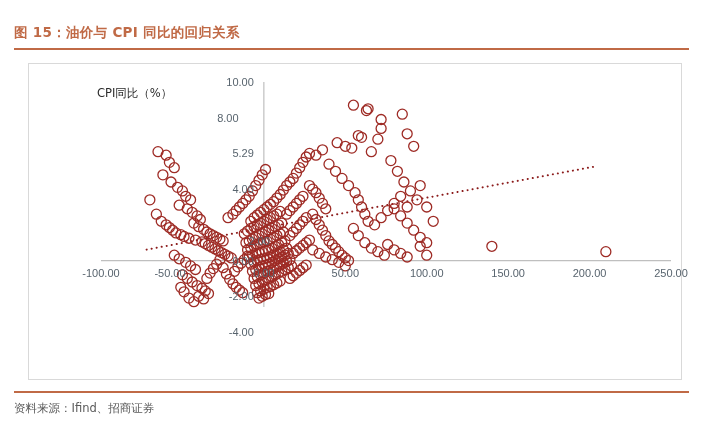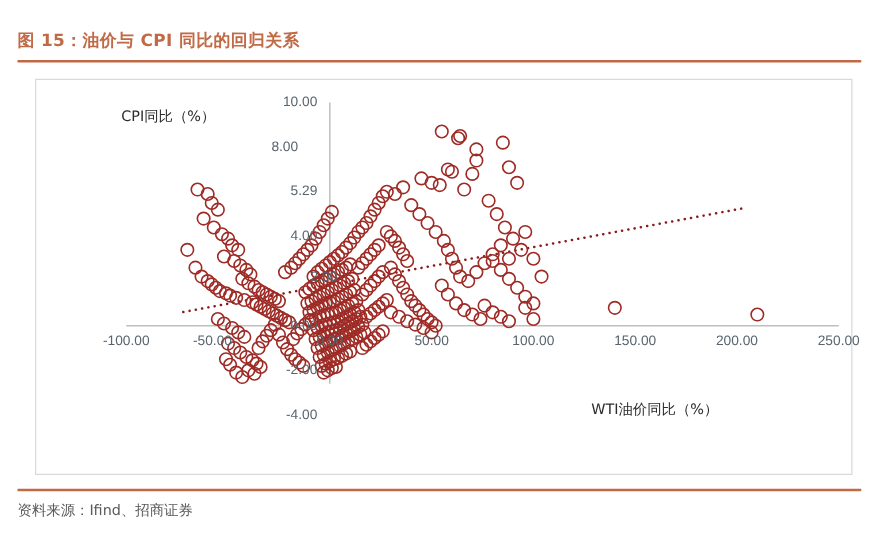--- a/index.html
+++ b/index.html
@@ -461,28 +461,27 @@
         <circle cx="397.71" cy="143.00" r="5" fill="none" stroke="#9E2B25" stroke-width="1.3"></circle>
         <circle cx="404.23" cy="157.29" r="5" fill="none" stroke="#9E2B25" stroke-width="1.3"></circle>
         <circle cx="391.20" cy="182.29" r="5" fill="none" stroke="#9E2B25" stroke-width="1.3"></circle>
         <circle cx="397.71" cy="191.21" r="5" fill="none" stroke="#9E2B25" stroke-width="1.3"></circle>
         <circle cx="462.86" cy="182.29" r="5" fill="none" stroke="#9E2B25" stroke-width="1.3"></circle>
         <circle cx="576.86" cy="187.64" r="5" fill="none" stroke="#9E2B25" stroke-width="1.3"></circle>
       </g>
   </svg>
 
   <div class="axis-title" id="y-axis-title">CPI同比（%）</div>
-  <div class="axis-title" id="x-axis-title">WTI油价同比（%）</div>
 
 
   <div id="tick-labels-y">
       <div class="tick-label tick-y" style="left: 172.857px; width: 52px; top: 268px;">-4.00</div>
       <div class="tick-label tick-y" style="left: 172.857px; width: 52px; top: 232.286px;">-2.00</div>
       <div class="tick-label tick-y" style="left: 172.857px; width: 52px; top: 196.571px;">0.00</div>
-      <div class="tick-label tick-y" style="left: 172.857px; width: 68px; top: 158px;">2.00</div>
+      <div class="tick-label tick-y" style="left: 172.857px; width: 68px; top: 177px;">2.00</div>
       <div class="tick-label tick-y" style="left: 172.857px; width: 52px; top: 125.143px; text-align: right;">4.00</div>
       <div class="tick-label tick-y" style="left: 172.857px; width: 52px; top: 89.4286px;">5.29</div>
       <div class="tick-label tick-y" style="left: 172.857px; width: 52px; top: 53.7143px; text-align: center;">8.00</div>
       <div class="tick-label tick-y" style="left: 172.857px; width: 52px; top: 18px;">10.00</div>
     </div>
   <div id="tick-labels-x">
       <div class="tick-label tick-x" style="left: 72px; top: 202.571px; text-align: right;">-100.00</div>
       <div class="tick-label tick-x" style="left: 141px; top: 202.571px;">-50.00</div>
       <div class="tick-label tick-x" style="left: 234.857px; top: 202.571px;">0.00</div>
       <div class="tick-label tick-x" style="left: 316.286px; top: 202.571px;">50.00</div>

